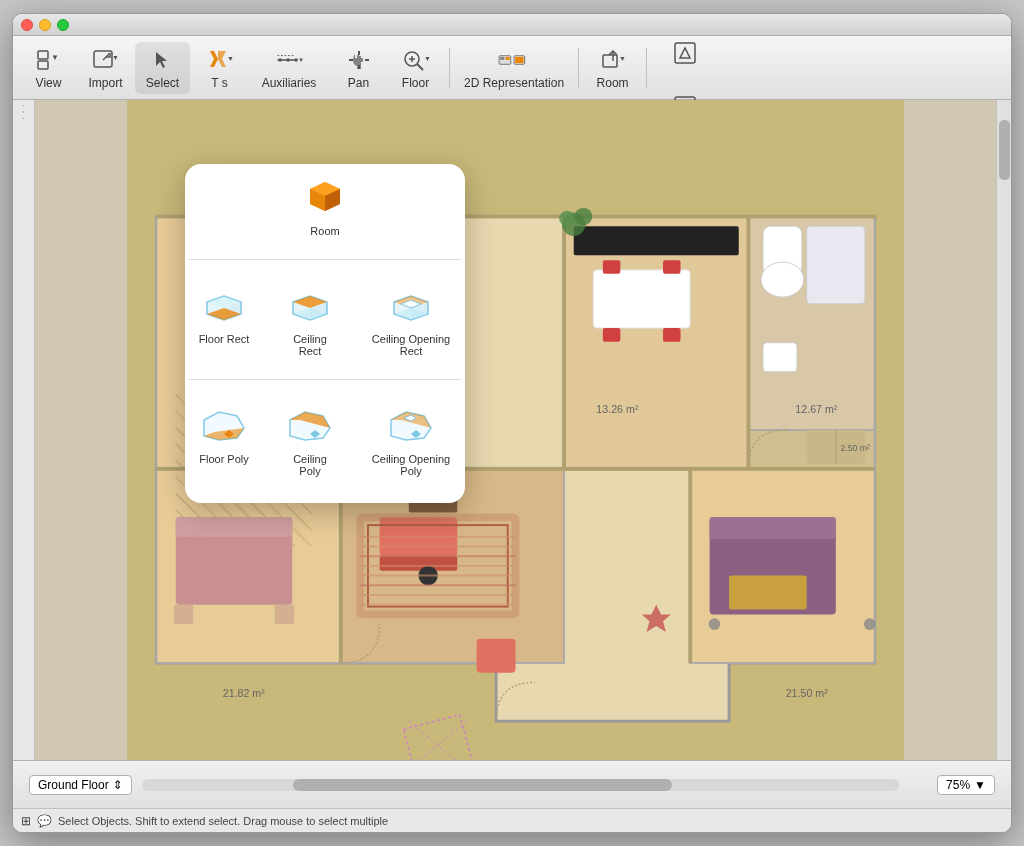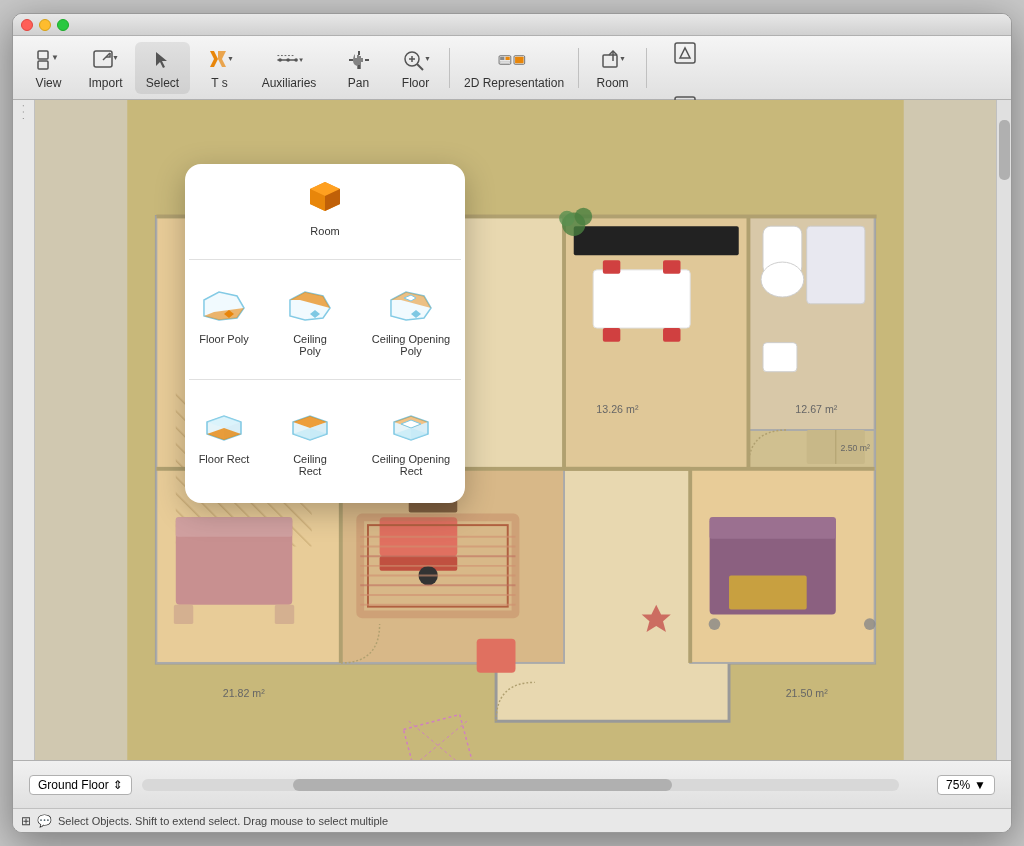--- a/index.html
+++ b/index.html
@@ -539,64 +539,20 @@
             <div class="menu-icon">
               <svg width="50" height="45" viewBox="0 0 50 45">
 
                 <polygon points="10,30 10,15 25,8 40,15 40,30 25,37" fill="#e8860a" opacity="0.9"></polygon>
                 <polygon points="10,15 25,8 40,15 25,22" fill="#ffa020"></polygon>
                 <polygon points="40,15 40,30 25,37 25,22" fill="#c06008"></polygon>
                 <polygon points="10,15 10,30 25,37 25,22" fill="#e8860a"></polygon>
               </svg>
             </div>
             <div class="dropdown-item-label">Room</div>
-          </div>
-        </div>
-
-        <div class="dropdown-section">
-          <div class="dropdown-item">
-            <div class="menu-icon">
-              <svg width="50" height="45" viewBox="0 0 50 45">
-
-                <polygon points="5,34 5,18 20,10 38,14 45,26 38,36 20,38" fill="none" stroke="#7ec8e3" stroke-width="1.5"></polygon>
-                <polygon points="5,18 20,10 38,14 45,26 38,36 20,38 5,34" fill="#b8e8f8" opacity="0.2"></polygon>
-
-                <polygon points="30,28 35,32 30,36 25,32" fill="#e8860a"></polygon>
-
-                <polygon points="5,34 20,38 38,36 45,26 30,28 15,30" fill="#e8860a" opacity="0.6"></polygon>
-              </svg>
-            </div>
-            <div class="dropdown-item-label">Floor Poly</div>
-          </div>
-          <div class="dropdown-item">
-            <div class="menu-icon">
-              <svg width="50" height="45" viewBox="0 0 50 45">
-                <polygon points="5,34 5,18 20,10 38,14 45,26 38,36 20,38" fill="none" stroke="#7ec8e3" stroke-width="1.5"></polygon>
-                <polygon points="5,18 20,10 38,14 45,26 38,36 20,38 5,34" fill="#b8e8f8" opacity="0.2"></polygon>
-
-                <polygon points="5,18 20,10 38,14 45,26 30,22 15,18" fill="#e8860a" opacity="0.7"></polygon>
-
-                <polygon points="30,28 35,32 30,36 25,32" fill="#7ec8e3"></polygon>
-              </svg>
-            </div>
-            <div class="dropdown-item-label">Ceiling Poly</div>
-          </div>
-          <div class="dropdown-item">
-            <div class="menu-icon">
-              <svg width="50" height="45" viewBox="0 0 50 45">
-                <polygon points="5,34 5,18 20,10 38,14 45,26 38,36 20,38" fill="none" stroke="#7ec8e3" stroke-width="1.5"></polygon>
-                <polygon points="5,18 20,10 38,14 45,26 38,36 20,38 5,34" fill="#b8e8f8" opacity="0.2"></polygon>
-
-                <polygon points="5,18 20,10 38,14 45,26 30,22 15,18" fill="#e8860a" opacity="0.5"></polygon>
-                <polygon points="18,16 25,13 30,16 25,19" fill="white" stroke="#7ec8e3" stroke-width="1"></polygon>
-
-                <polygon points="30,28 35,32 30,36 25,32" fill="#7ec8e3"></polygon>
-              </svg>
-            </div>
-            <div class="dropdown-item-label">Ceiling Opening Poly</div>
           </div>
         </div>
 
         <div class="dropdown-section">
           <div class="dropdown-item">
             <div class="menu-icon">
               <svg width="50" height="45" viewBox="0 0 50 45">
 
                 <polygon points="8,32 8,20 25,14 42,20 42,32 25,38" fill="none" stroke="#7ec8e3" stroke-width="1.5"></polygon>
                 <polygon points="8,20 25,14 42,20 25,26" fill="#b8e8f8" opacity="0.5"></polygon>
@@ -628,20 +584,64 @@
 
                 <polygon points="15,22 25,18 35,22 25,26" fill="white" stroke="#7ec8e3" stroke-width="1"></polygon>
                 <polygon points="42,20 42,32 25,38 25,26" fill="#7ec8e3" opacity="0.3"></polygon>
                 <polygon points="8,20 8,32 25,38 25,26" fill="#7ec8e3" opacity="0.2"></polygon>
                 <polygon points="8,32 25,38 42,32 25,26" fill="#b8e8f8" opacity="0.5"></polygon>
               </svg>
             </div>
             <div class="dropdown-item-label">Ceiling Opening Rect</div>
           </div>
         </div>
+
+        <div class="dropdown-section">
+          <div class="dropdown-item">
+            <div class="menu-icon">
+              <svg width="50" height="45" viewBox="0 0 50 45">
+
+                <polygon points="5,34 5,18 20,10 38,14 45,26 38,36 20,38" fill="none" stroke="#7ec8e3" stroke-width="1.5"></polygon>
+                <polygon points="5,18 20,10 38,14 45,26 38,36 20,38 5,34" fill="#b8e8f8" opacity="0.2"></polygon>
+
+                <polygon points="30,28 35,32 30,36 25,32" fill="#e8860a"></polygon>
+
+                <polygon points="5,34 20,38 38,36 45,26 30,28 15,30" fill="#e8860a" opacity="0.6"></polygon>
+              </svg>
+            </div>
+            <div class="dropdown-item-label">Floor Poly</div>
+          </div>
+          <div class="dropdown-item">
+            <div class="menu-icon">
+              <svg width="50" height="45" viewBox="0 0 50 45">
+                <polygon points="5,34 5,18 20,10 38,14 45,26 38,36 20,38" fill="none" stroke="#7ec8e3" stroke-width="1.5"></polygon>
+                <polygon points="5,18 20,10 38,14 45,26 38,36 20,38 5,34" fill="#b8e8f8" opacity="0.2"></polygon>
+
+                <polygon points="5,18 20,10 38,14 45,26 30,22 15,18" fill="#e8860a" opacity="0.7"></polygon>
+
+                <polygon points="30,28 35,32 30,36 25,32" fill="#7ec8e3"></polygon>
+              </svg>
+            </div>
+            <div class="dropdown-item-label">Ceiling Poly</div>
+          </div>
+          <div class="dropdown-item">
+            <div class="menu-icon">
+              <svg width="50" height="45" viewBox="0 0 50 45">
+                <polygon points="5,34 5,18 20,10 38,14 45,26 38,36 20,38" fill="none" stroke="#7ec8e3" stroke-width="1.5"></polygon>
+                <polygon points="5,18 20,10 38,14 45,26 38,36 20,38 5,34" fill="#b8e8f8" opacity="0.2"></polygon>
+
+                <polygon points="5,18 20,10 38,14 45,26 30,22 15,18" fill="#e8860a" opacity="0.5"></polygon>
+                <polygon points="18,16 25,13 30,16 25,19" fill="white" stroke="#7ec8e3" stroke-width="1"></polygon>
+
+                <polygon points="30,28 35,32 30,36 25,32" fill="#7ec8e3"></polygon>
+              </svg>
+            </div>
+            <div class="dropdown-item-label">Ceiling Opening Poly</div>
+          </div>
+        </div>
       </div>
     </div>
 
     <div class="scrollbar-right">
       <div class="scrollbar-thumb"></div>
     </div>
   </div>
 
   <div style="display:flex; flex-direction:column;">
     <div class="bottom-bar">

